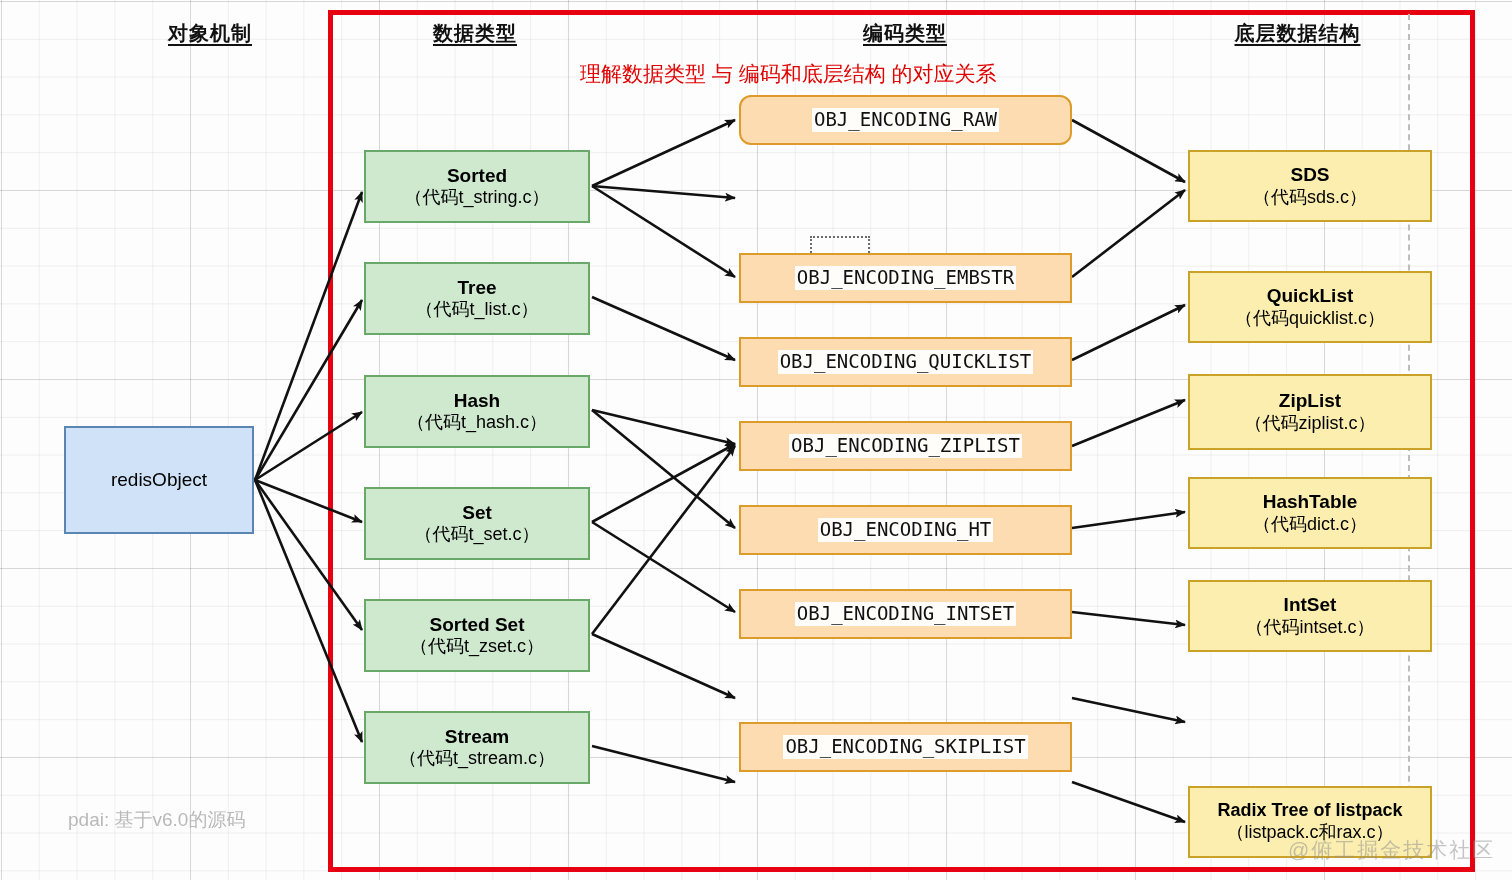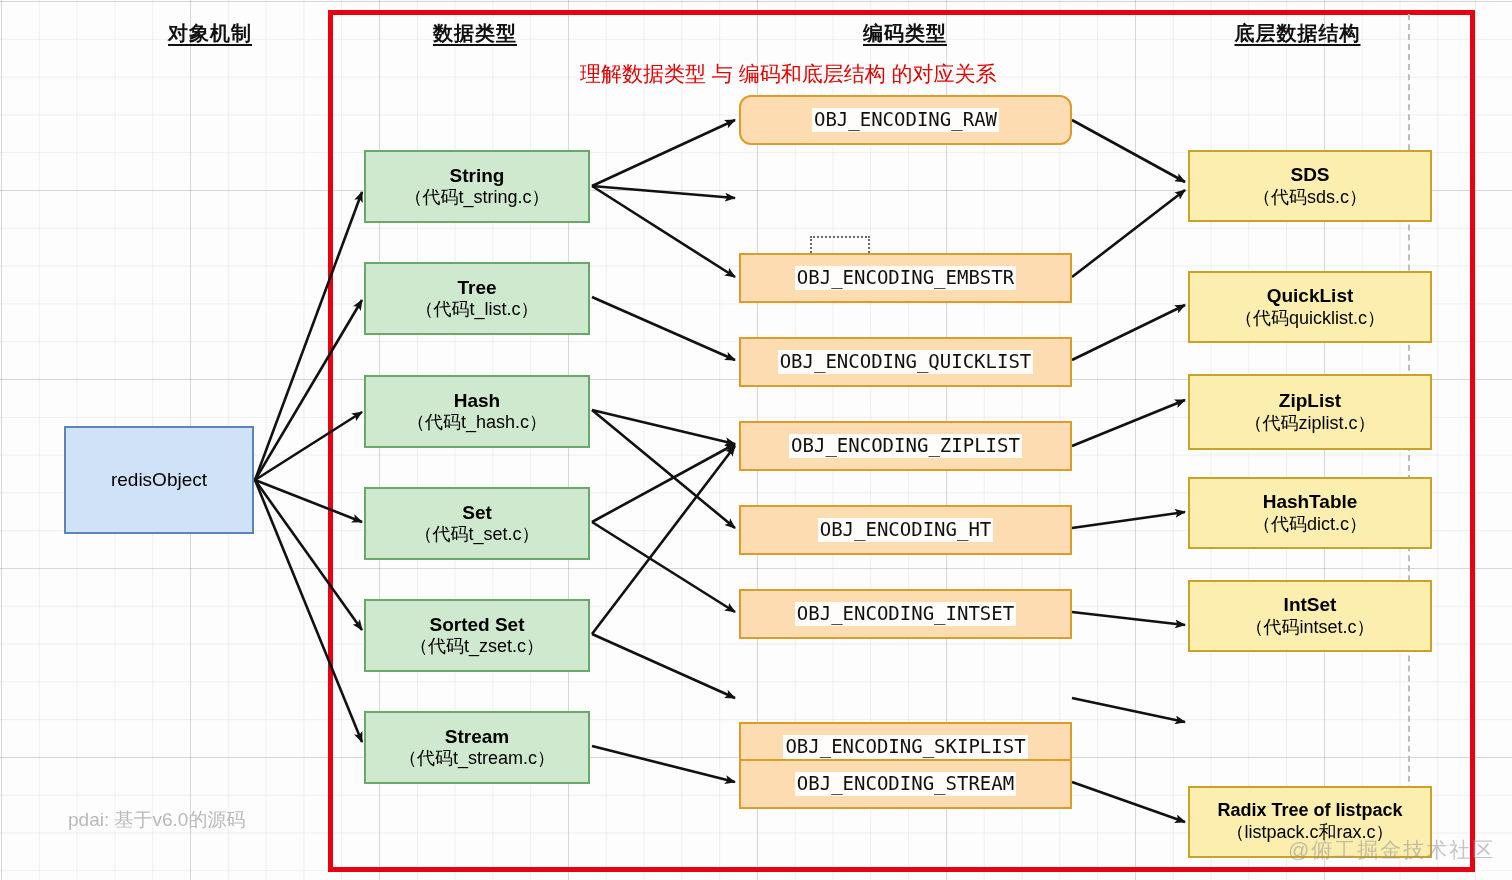--- a/index.html
+++ b/index.html
@@ -190,21 +190,21 @@
 
       <path d="M1072,782 L1185,822"></path>
     </g>
   </svg>
 
   <div class="abs node node-blue" style="left:64px;top:426px;width:190px;height:108px;">
     <span class="t1">redisObject</span>
   </div>
 
   <div class="abs node node-green" style="left:364px;top:150px;width:226px;height:73px;">
-    <span class="t1">String</span>
+    <span class="t1">Sorted</span>
     <span class="t2">（代码t_string.c）</span>
   </div>
 
   <div class="abs node node-green" style="left:364px;top:262px;width:226px;height:73px;">
     <span class="t1">Tree</span>
     <span class="t2">（代码t_list.c）</span>
   </div>
 
   <div class="abs node node-green" style="left:364px;top:375px;width:226px;height:73px;">
     <span class="t1">Hash</span>
@@ -250,23 +250,20 @@
   </div>
 
   <div class="abs node node-orange" style="left:739px;top:589px;width:333px;height:50px;">
     <span class="code">OBJ_ENCODING_INTSET</span>
   </div>
 
   <div class="abs node node-orange" style="left:739px;top:675px;width:333px;height:50px;margin-top:47px;">
     <span class="code">OBJ_ENCODING_SKIPLIST</span>
   </div>
 
-  <div class="abs node node-orange" style="left:739px;top:759px;width:333px;height:50px;">
-    <span class="code">OBJ_ENCODING_STREAM</span>
-  </div>
 
   <div class="abs node node-yellow" style="left:1188px;top:150px;width:244px;height:72px;">
     <span class="t1">SDS</span>
     <span class="t2">（代码sds.c）</span>
   </div>
 
   <div class="abs node node-yellow" style="left:1188px;top:271px;width:244px;height:72px;">
     <span class="t1">QuickList</span>
     <span class="t2">（代码quicklist.c）</span>
   </div>

